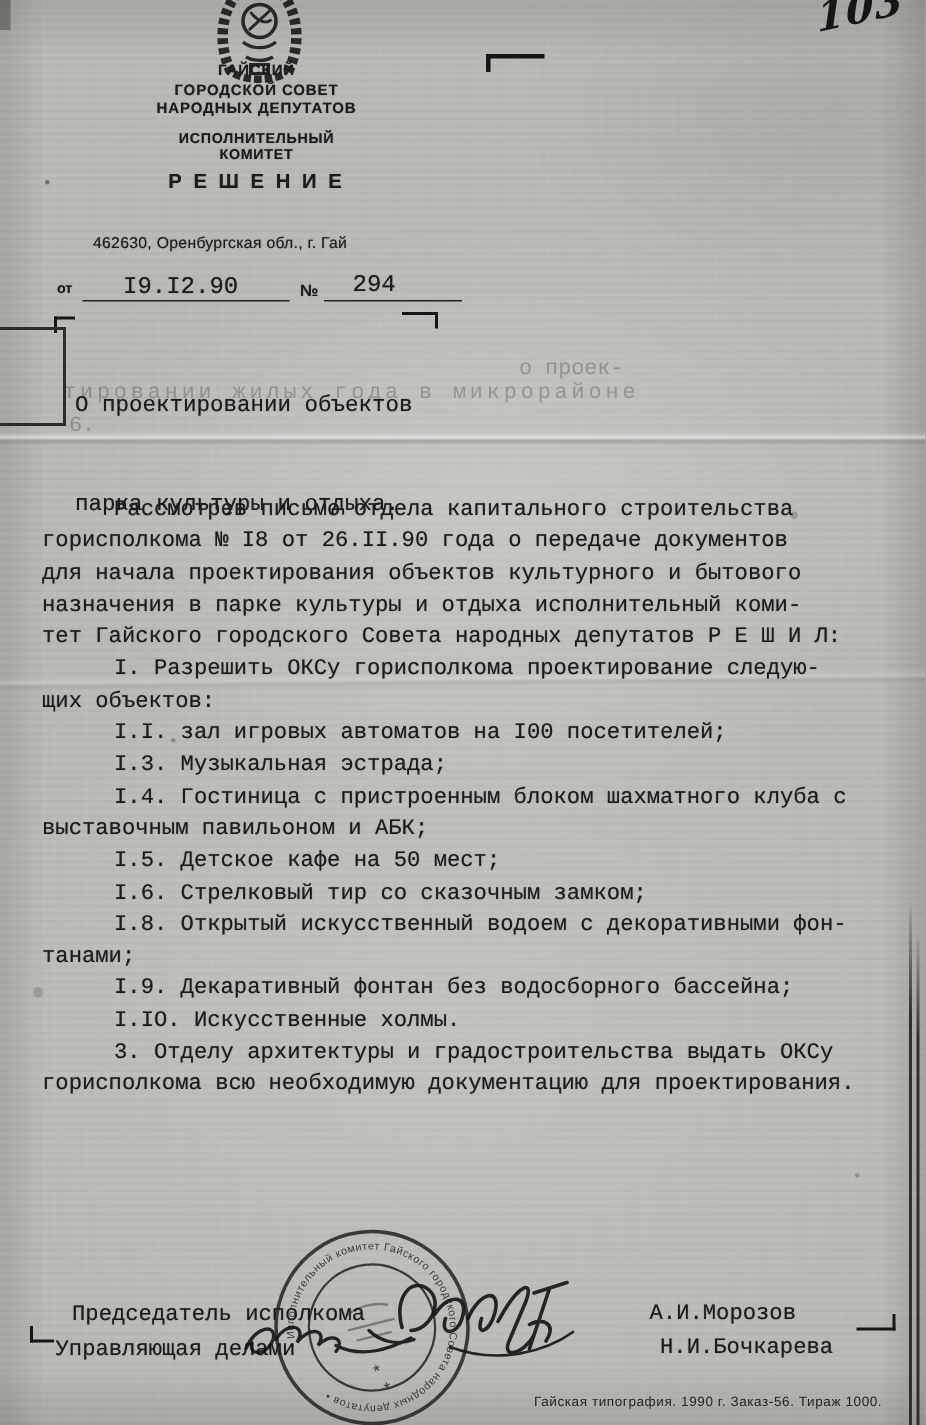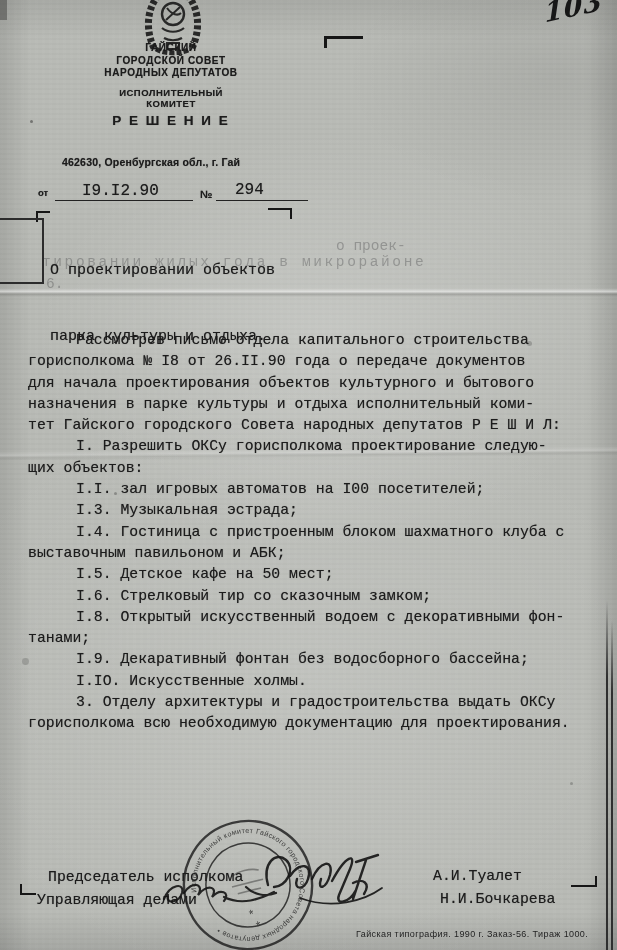--- a/index.html
+++ b/index.html
@@ -20,21 +20,21 @@
   .mono{font-family:"Liberation Mono","DejaVu Sans Mono",monospace;}
   .abs{position:absolute;}
 
   
   .emblem{position:absolute;left:142px;top:-6px;width:62px;height:62px;opacity:.88;}
   .lh{position:absolute;left:97px;top:42px;width:148px;text-align:center;}
   .lh .org{font-size:10px;font-weight:bold;letter-spacing:.6px;line-height:12.5px;}
   .lh .comm{font-size:9.5px;font-weight:bold;letter-spacing:.5px;line-height:11.5px;margin-top:7px;}
   .doctype{position:absolute;left:97px;top:113px;width:148px;text-align:center;
            font-size:13.5px;font-weight:bold;letter-spacing:2px;}
-  .address{position:absolute;left:62px;top:156px;font-size:10.5px;font-weight:bold;letter-spacing:.2px;}
+  .address{position:absolute;left:62px;top:156px;font-size:10.5px;font-weight:normal;letter-spacing:.2px;}
   .datefield{position:absolute;font-size:16px;}
   .rule{position:absolute;border-bottom:1.6px solid #222;}
 
   
   .mark{position:absolute;}
   .m-tl{border-top:2.6px solid #161616;border-left:2.6px solid #161616;}
   .m-tr{border-top:2.6px solid #161616;border-right:2.6px solid #161616;}
   .m-bl{border-bottom:2.6px solid #161616;border-left:2.6px solid #161616;}
   .m-br{border-bottom:2.6px solid #161616;border-right:2.6px solid #161616;}
 
@@ -113,21 +113,21 @@
   <div class="mark m-bl" style="left:20px;top:884px;width:14px;height:9px;"></div>
   <div class="mark m-br" style="left:571px;top:876px;width:24px;height:9px;"></div>
 
   <div class="cutbox"></div>
 
   <div class="subject mono ink">
     <div>О проектировании объектов</div>
     <div>парка культуры и отдыха.</div>
   </div>
 
-  <div class="ghost mono" style="left:336px;top:238px;">о проек-</div>
+  <div class="ghost mono" style="left:346px;top:238px;">о проек-</div>
   <div class="ghost mono" style="left:42px;top:254px;letter-spacing:2.6px;">тировании жилых года в микрорайоне</div>
   <div class="ghost mono" style="left:46px;top:276px;">6.</div>
 
   <div class="crease" style="top:288px;"></div>
   <div class="crease" style="top:449px;opacity:.45;transform:rotate(-.5deg);"></div>
 
   <div class="bodytext mono ink">
     <p>Рассмотрев письмо отдела капитального строительства
 горисполкома № I8 от 26.II.90 года о передаче документов
 для начала проектирования объектов культурного и бытового
@@ -143,21 +143,21 @@
     <p>I.6. Стрелковый тир со сказочным замком;</p>
     <p>I.8. Открытый искусственный водоем с декоративными фон-
 танами;</p>
     <p>I.9. Декаративный фонтан без водосборного бассейна;</p>
     <p>I.IO. Искусственные холмы.</p>
     <p>3. Отделу архитектуры и градостроительства выдать ОКСу
 горисполкома всю необходимую документацию для проектирования.</p>
   </div>
 
   <span class="sig-label mono ink abs" style="left:48px;top:869px;">Председатель исполкома</span>
-  <span class="sig-label mono ink abs" style="left:433px;top:868px;">А.И.Туалет</span>
+  <span class="sig-label mono ink abs" style="left:433px;top:868px;">А.И.Морозов</span>
   <span class="sig-label mono ink abs" style="left:37px;top:892px;">Управляющая делами</span>
   <span class="sig-label mono ink abs" style="left:440px;top:891px;">Н.И.Бочкарева</span>
 
   <svg class="seal" viewBox="0 0 140 140">
     <defs>
       <path id="sealArc" d="M 70,70 m -52,0 a 52,52 0 1,1 104,0 a 52,52 0 1,1 -104,0"></path>
     </defs>
     <g transform="rotate(-14 70 70)" stroke="#1e1e1e" fill="none">
       <circle cx="70" cy="70" r="64" stroke-width="2.4"></circle>
       <circle cx="70" cy="70" r="42" stroke-width="1.5"></circle>

